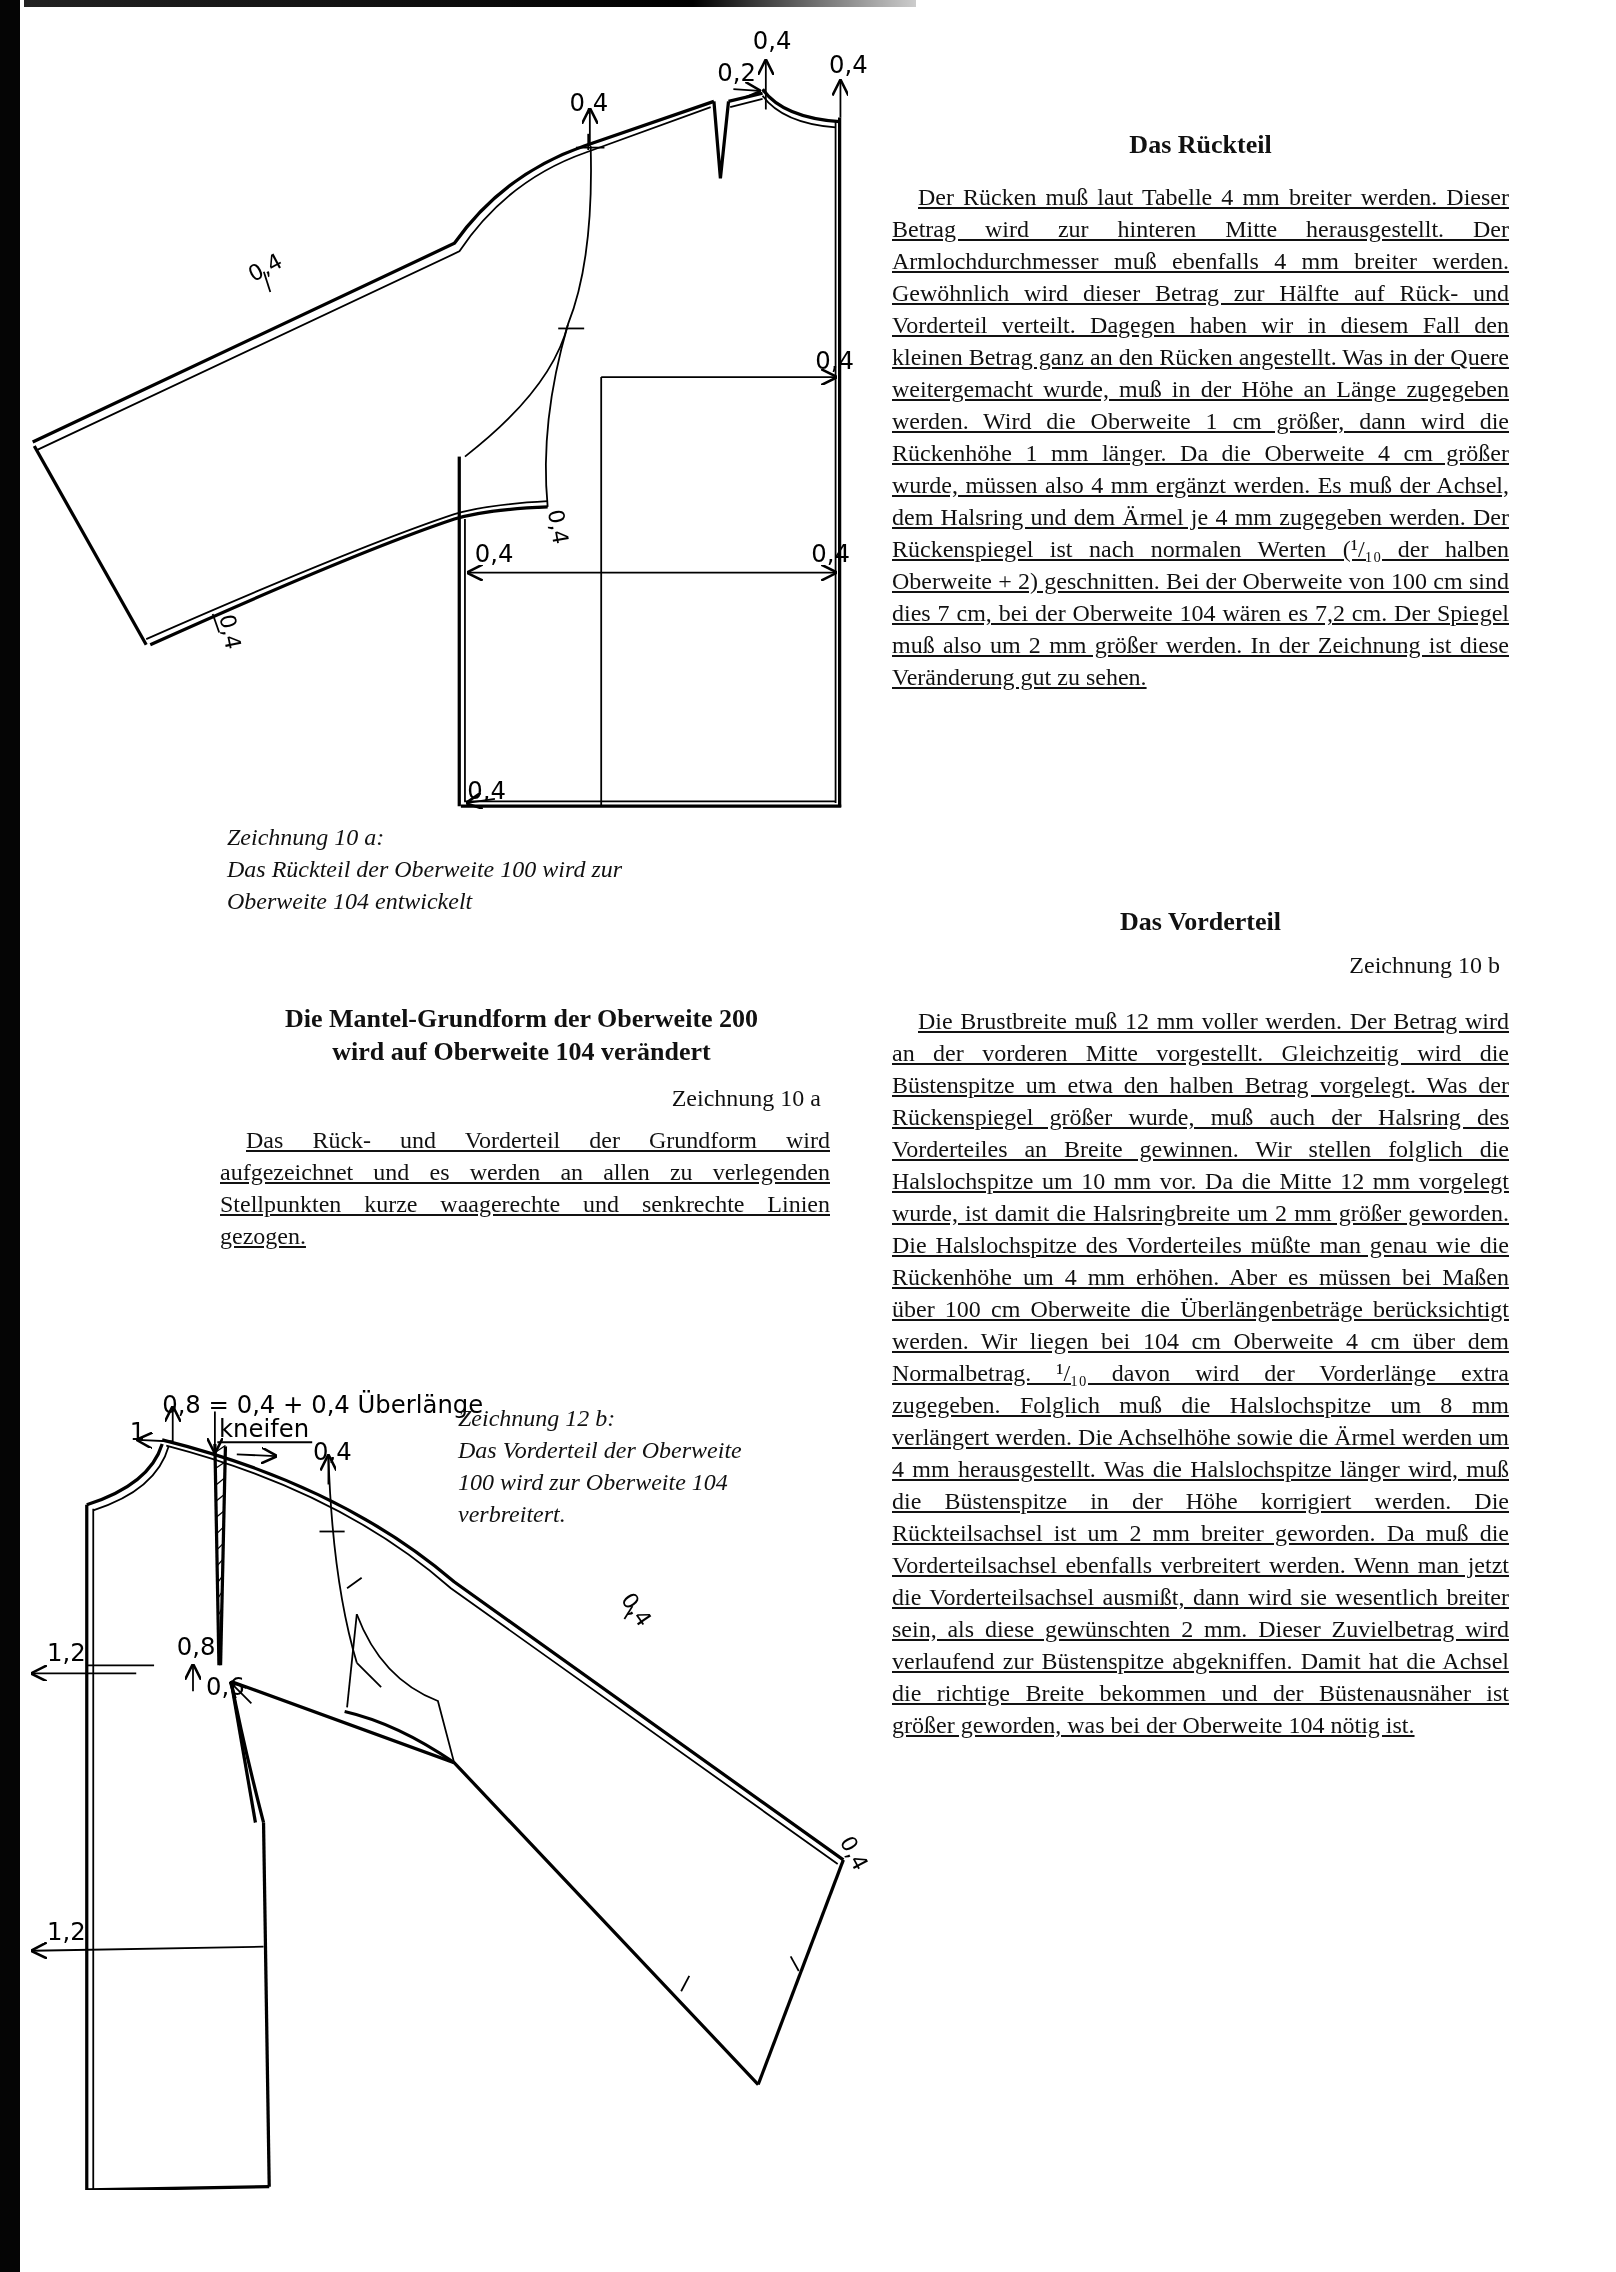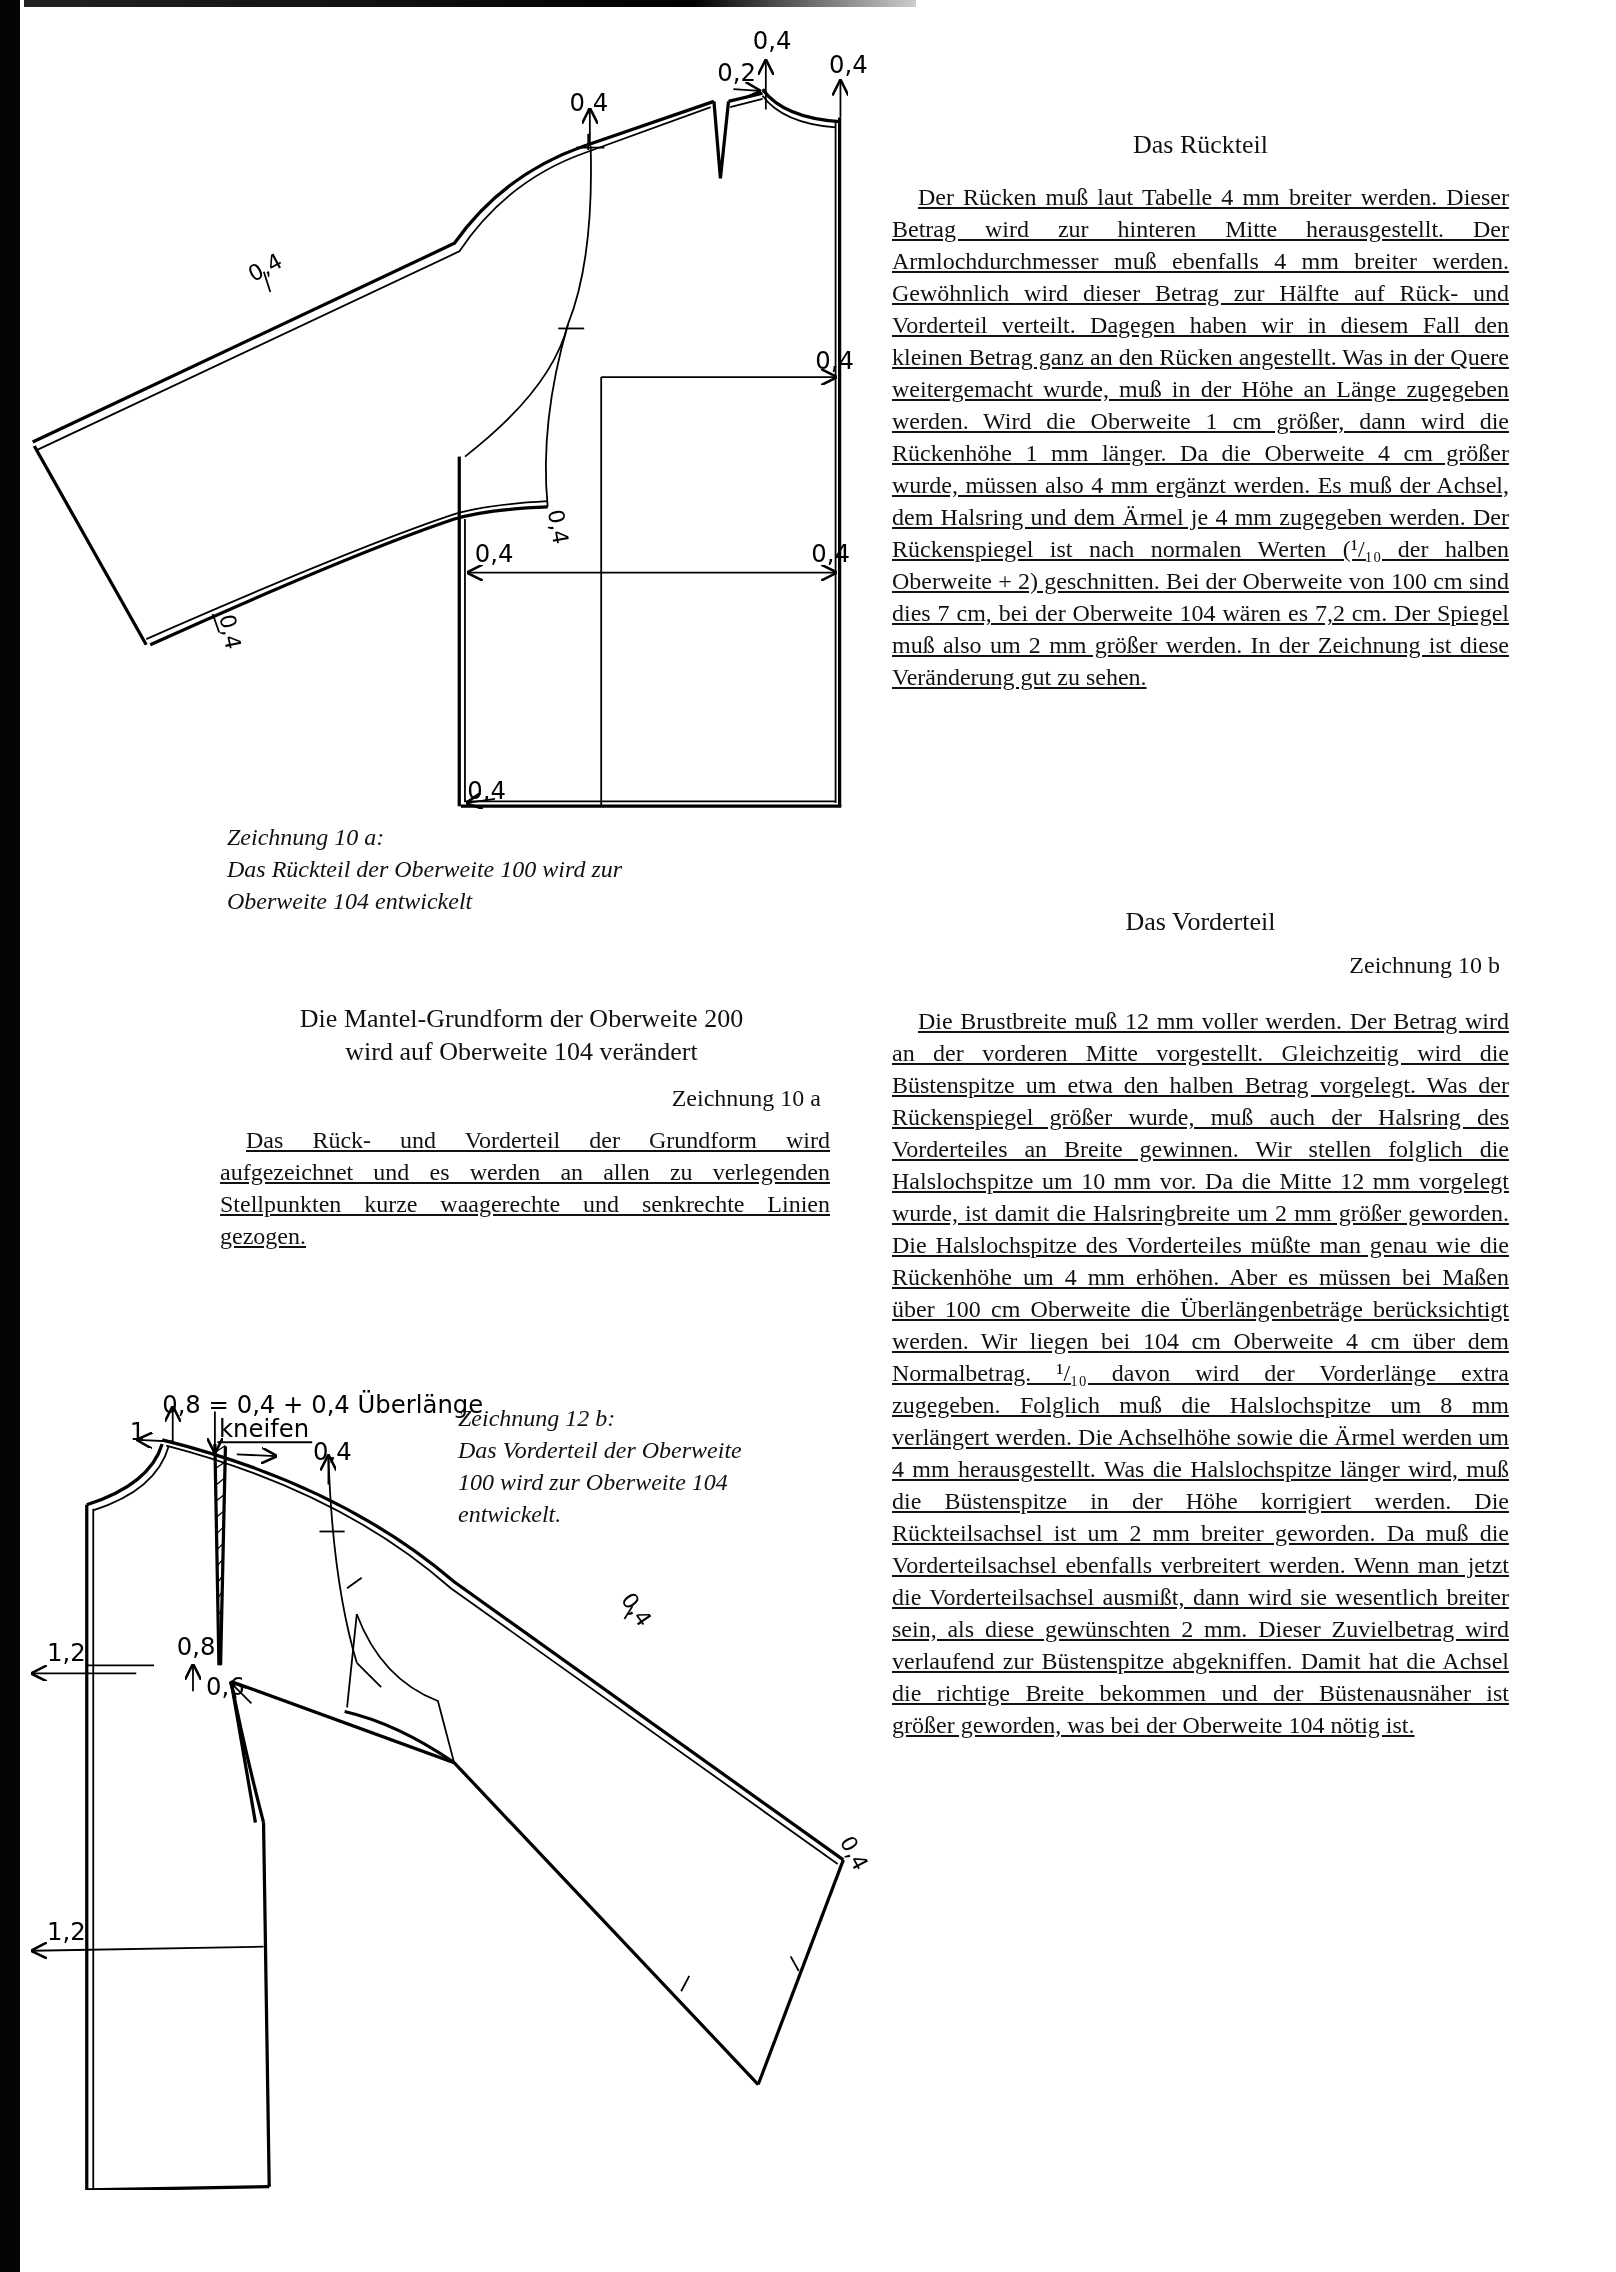--- a/index.html
+++ b/index.html
@@ -5,21 +5,21 @@
   html, body { margin: 0; padding: 0; }
   body { width: 1616px; height: 2273px; background: #ffffff; position: relative; overflow: hidden;
          font-family: "DejaVu Serif", "Liberation Serif", serif; color: #111; }
   .scan-edge-left { position: absolute; left: 0; top: 0; width: 19.5px; height: 2273px; background: #050505; }
   .scan-edge-top { position: absolute; left: 24px; top: 0; width: 892px; height: 6.5px;
                    background: linear-gradient(90deg, #222 0%, #111 40%, #000 75%, rgba(0,0,0,0.2) 100%); }
   .drawing { position: absolute; left: 0; top: 0; }
   .drawing svg { display: block; }
   .col-right { position: absolute; left: 892px; width: 617px; }
   .col-left { position: absolute; left: 213px; width: 617px; }
-  .heading { font-family: "Liberation Serif", serif; font-weight: normal; font-size: 26px; text-align: center; margin: 0; }
+  .heading { font-family: "Liberation Serif", serif; font-weight: bold; font-size: 26px; text-align: center; margin: 0; }
   .subheading { font-family: "Liberation Serif", serif; font-size: 24px; text-align: right; margin: 9px; }
   .para { font-family: "Liberation Serif", serif; font-size: 24px; line-height: 32px; text-align: justify;
           text-indent: 26px; margin: 0; hyphens: manual; text-decoration: underline; }
   .caption { position: absolute; font-family: "Liberation Serif", serif; font-style: italic; font-size: 24px;
              line-height: 32px; margin: 0; }
   .lbl { font-family: "DejaVu Sans", sans-serif; font-size: 30px; fill: #000; }
   .lbl-sm { font-family: "DejaVu Sans", sans-serif; font-size: 27px; fill: #000; }
   .line-bold { stroke: #000; stroke-width: 4; fill: none; }
   .line-thin { stroke: #000; stroke-width: 2.2; fill: none; }
 </style>
@@ -193,21 +193,21 @@
     <text class="lbl" x="218" y="2040">0,8</text>
     <text class="lbl" x="254" y="2090">0,6</text>
     <text class="lbl" x="58" y="2392">1,2</text>
   </svg>
 </div>
 
 <div class="caption" style="left:458px; top:1402px;">
   <div>Zeichnung 12 b:</div>
   <div>Das Vorderteil der Oberweite</div>
   <div>100 wird zur Oberweite 104</div>
-  <div>entwickelt.</div>
+  <div>verbreitert.</div>
 </div>
 
 <div class="col-right" style="top:130px;">
   <h2 class="heading">Das Rückteil</h2>
   <p class="para" style="margin-top:21px;">Der Rücken muß laut Tabelle 4 mm breiter werden. Dieser Betrag wird zur hinteren Mitte herausgestellt. Der Armlochdurchmesser muß ebenfalls 4 mm breiter werden. Gewöhnlich wird dieser Betrag zur Hälfte auf Rück- und Vorderteil verteilt. Dagegen haben wir in diesem Fall den kleinen Betrag ganz an den Rücken angestellt. Was in der Quere weitergemacht wurde, muß in der Höhe an Länge zugegeben werden. Wird die Oberweite 1 cm größer, dann wird die Rückenhöhe 1 mm länger. Da die Oberweite 4 cm größer wurde, müssen also 4 mm ergänzt werden. Es muß der Achsel, dem Halsring und dem Ärmel je 4 mm zugegeben werden. Der Rückenspiegel ist nach normalen Werten (¹/₁₀ der halben Oberweite + 2) geschnitten. Bei der Oberweite von 100 cm sind dies 7 cm, bei der Oberweite 104 wären es 7,2 cm. Der Spiegel muß also um 2 mm größer werden. In der Zeichnung ist diese Veränderung gut zu sehen.</p>
 </div>
 
 <div class="col-right" style="top:907px;">
   <h2 class="heading">Das Vorderteil</h2>
   <div class="subheading" style="margin-top:14.6px;">Zeichnung 10 b</div>

